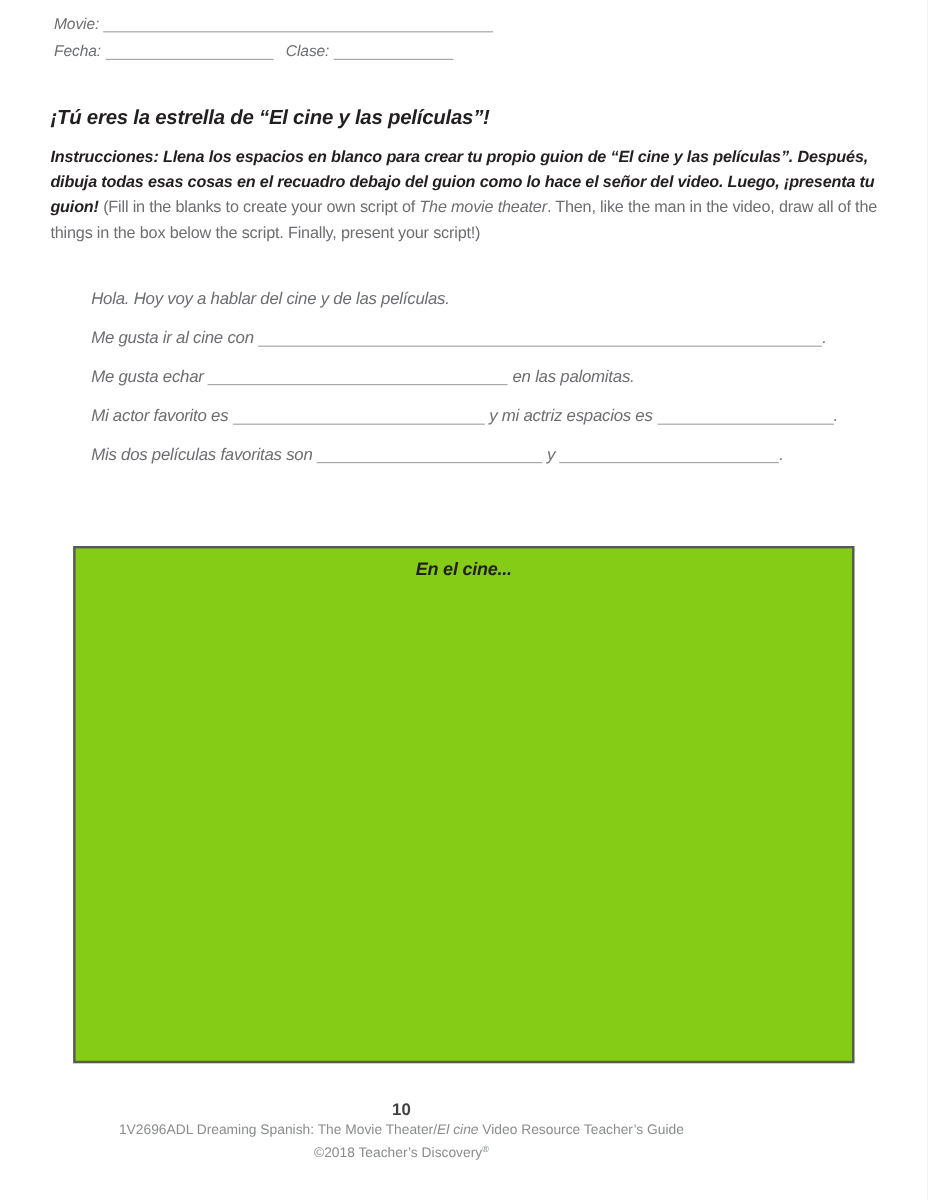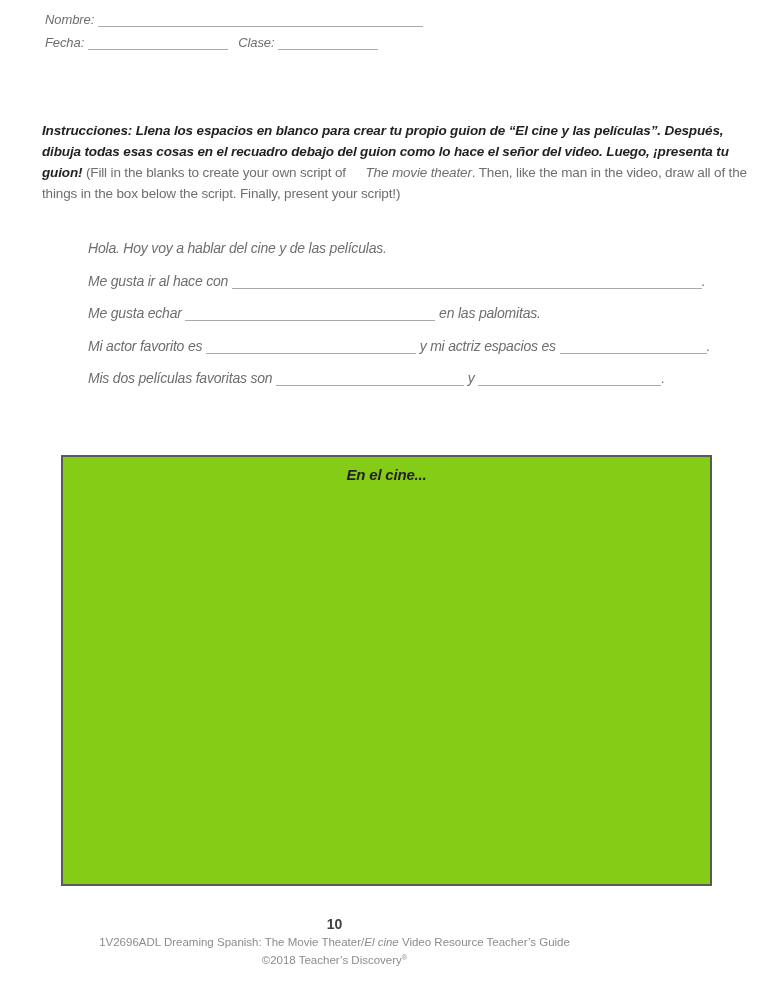--- a/index.html
+++ b/index.html
@@ -17,23 +17,23 @@
            height:12px; vertical-align:-3px; }
   
   .title { position:absolute; left:42px; top:88px; margin:0;
            font-size:17px; font-weight:bold; font-style:italic;
            color:var(--ink,#231f20); letter-spacing:-0.2px; white-space:nowrap; }
   
   .instructions { position:absolute; left:42px; top:120px; width:712px; margin:0;
                   font-size:13.5px; line-height:21px; letter-spacing:-0.15px; }
   .instructions .es { font-weight:bold; font-style:italic; color:var(--ink,#231f20); }
   .instructions .en { color:var(--gray-text,#6d6e71); }
-  .instructions .en.it { font-style:italic;margin-left:16px; }
+  .instructions .en.it { font-style:italic; }
   
-  .script { position:absolute; left:88px; top:232px;
+  .script { position:absolute; left:76px; top:232px;
             font-style:italic; color:var(--gray-text,#6d6e71);
             font-size:14px; letter-spacing:-0.2px; }
   .script-line { white-space:pre; line-height:32.5px; margin:0; }
   .script .blank { height:13px; vertical-align:-3px; }
   
   .box { position:absolute; left:61px; top:455px; width:647px; height:427px;
          border:2px solid var(--box-border,#58595b); background:#84cc16; }
   .box-label { margin-top:9px; text-align:center; font-weight:bold; font-style:italic;
                font-size:15px; color:var(--ink,#231f20); letter-spacing:-0.2px; }
   
@@ -43,30 +43,31 @@
                         line-height:16px; margin:0; letter-spacing:0; }
   .credit .it { font-style:italic; }
   .copyright sup { font-size:7.5px; vertical-align:4px; }
 </style>
 </head>
 <body>
 
 <div class="page">
 
   <div class="header" id="header-rows">
-      <div class="header-row"><span>Nombre: </span><span class="blank" style="width: 325px;"></span></div>
+      <div class="header-row"><span>Movie: </span><span class="blank" style="width: 325px;"></span></div>
       <div class="header-row"><span>Fecha: </span><span class="blank" style="width: 140px;"></span><span>   Clase: </span><span class="blank" style="width: 100px;"></span></div>
     </div>
 
+  <h1 class="title">¡Tú eres la estrella de “El cine y las películas”!</h1>
 
   <p class="instructions"><span class="es">Instrucciones: Llena los espacios en blanco para crear tu propio guion de “El cine y las películas”. Después, dibuja todas esas cosas en el recuadro debajo del guion como lo hace el señor del video. Luego, ¡presenta tu guion!</span><span class="en"> (Fill in the blanks to create your own script of </span><span class="en it">The movie theater</span><span class="en">. Then, like the man in the video, draw all of the things in the box below the script. Finally, present your script!)</span></p>
 
   <div class="script" id="script-lines">
       <div class="script-line"><span>Hola. Hoy voy a hablar del cine y de las películas.</span></div>
-      <div class="script-line"><span>Me gusta ir al hace con </span><span class="blank" style="width: 470px;"></span><span>.</span></div>
+      <div class="script-line"><span>Me gusta ir al cine con </span><span class="blank" style="width: 470px;"></span><span>.</span></div>
       <div class="script-line"><span>Me gusta echar </span><span class="blank" style="width: 250px;"></span><span> en las palomitas.</span></div>
       <div class="script-line"><span>Mi actor favorito es </span><span class="blank" style="width: 210px;"></span><span> y mi actriz espacios es </span><span class="blank" style="width: 147px;"></span><span>.</span></div>
       <div class="script-line"><span>Mis dos películas favoritas son </span><span class="blank" style="width: 188px;"></span><span> y </span><span class="blank" style="width: 183px;"></span><span>.</span></div>
     </div>
 
   <div class="box">
     <div class="box-label">En el cine...</div>
   </div>
 
   <div class="footer">

